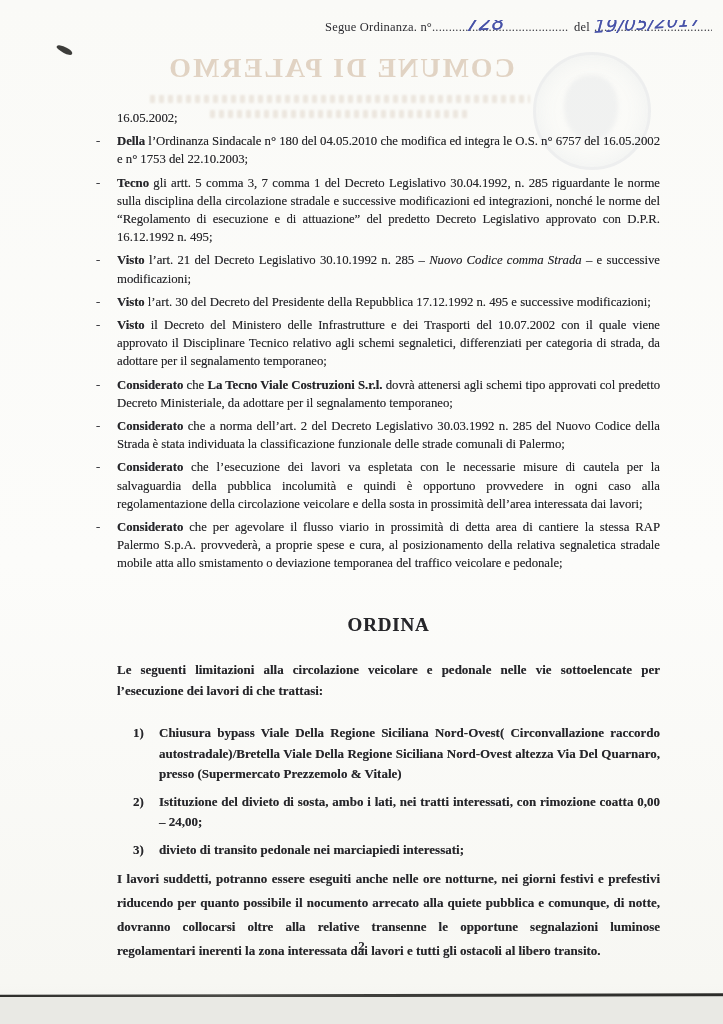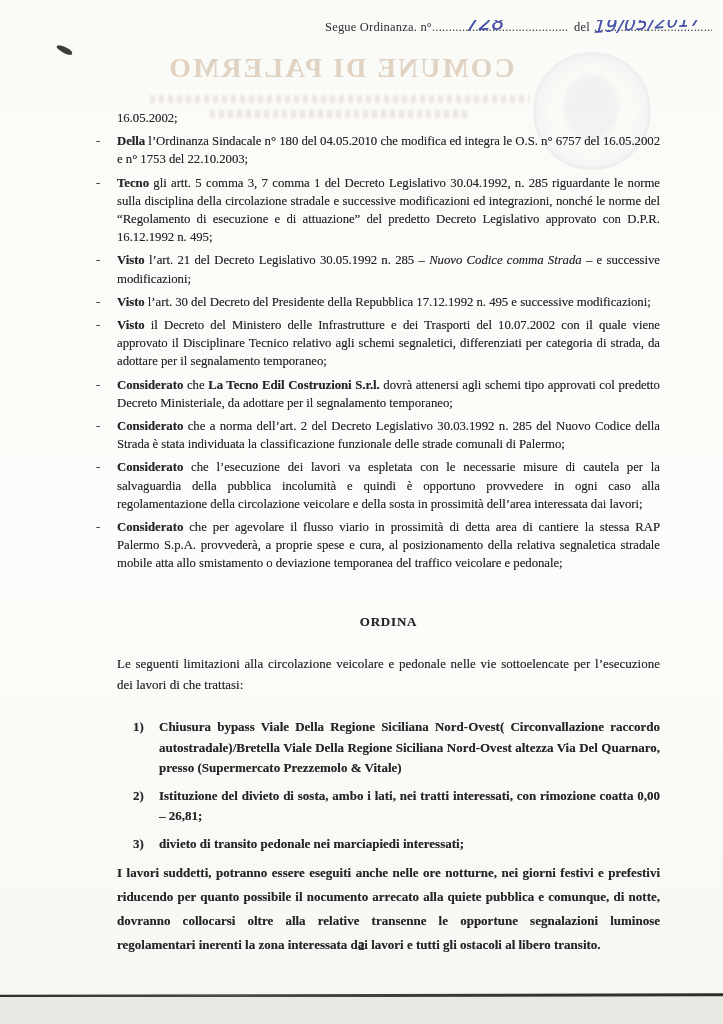--- a/index.html
+++ b/index.html
@@ -79,22 +79,22 @@
   .p-item{position:relative;margin-bottom:5px;}
   .p-item .dash{position:absolute;left:-21px;top:0;color:#3a3a40;}
   .p-text{text-align:justify;}
   .b{font-weight:bold;}
   .i{font-style:italic;}
   
   .lower-wrap{
     position:absolute;top:600px;left:117px;width:543px;
     font-size:13px;text-shadow:0 0 .35px rgba(38,38,42,.45);
   }
-  .ordina-h{margin-top:14px;text-align:center;font-weight:bold;font-size:13px;letter-spacing:.8px;}
-  .intro{margin:24px 0 0 0;font-weight:normal;line-height:20.5px;text-align:justify;}
+  .ordina-h{margin-top:14px;text-align:center;font-weight:bold;font-size:19px;letter-spacing:.8px;}
+  .intro{margin:24px 0 0 0;font-weight:bold;line-height:20.5px;text-align:justify;}
   .ordered{margin-top:22px;padding-left:16px;font-weight:bold;line-height:20.5px;}
   .o-item{display:flex;margin-bottom:7px;}
   .o-num{width:26px;flex:none;}
   .o-text{flex:1;text-align:justify;}
   .closing{margin:3px 0 0 0;font-weight:bold;line-height:24px;text-align:justify;}
   .pagenum{
     position:absolute;top:938px;left:0;width:723px;text-align:center;
     font-weight:bold;font-size:13px;color:#2b2b30;
   }
 </style>
@@ -126,33 +126,33 @@
       <div class="p-item">
         <span class="dash">-</span>
         <div class="p-text"><span class="b">Della</span><span> l’Ordinanza Sindacale n° 180 del 04.05.2010 che modifica ed integra le O.S. n° 6757 del 16.05.2002 e n° 1753 del 22.10.2003;</span></div>
       </div>
       <div class="p-item">
         <span class="dash">-</span>
         <div class="p-text"><span class="b">Tecno</span><span> gli artt. 5 comma 3, 7 comma 1 del Decreto Legislativo 30.04.1992, n. 285 riguardante le norme sulla disciplina della circolazione stradale e successive modificazioni ed integrazioni, nonché le norme del “Regolamento di esecuzione e di attuazione” del predetto Decreto Legislativo approvato con D.P.R. 16.12.1992 n. 495;</span></div>
       </div>
       <div class="p-item">
         <span class="dash">-</span>
-        <div class="p-text"><span class="b">Visto</span><span> l’art. 21 del Decreto Legislativo 30.05.1992 n. 285 – </span><span class="i">Nuovo Codice comma Strada</span><span> – e successive modificazioni;</span></div>
+        <div class="p-text"><span class="b">Visto</span><span> l’art. 21 del Decreto Legislativo 30.10.1992 n. 285 – </span><span class="i">Nuovo Codice comma Strada</span><span> – e successive modificazioni;</span></div>
       </div>
       <div class="p-item">
         <span class="dash">-</span>
         <div class="p-text"><span class="b">Visto</span><span> l’art. 30 del Decreto del Presidente della Repubblica 17.12.1992 n. 495 e successive modificazioni;</span></div>
       </div>
       <div class="p-item">
         <span class="dash">-</span>
         <div class="p-text"><span class="b">Visto</span><span> il Decreto del Ministero delle Infrastrutture e dei Trasporti del 10.07.2002 con il quale viene approvato il Disciplinare Tecnico relativo agli schemi segnaletici, differenziati per categoria di strada, da adottare per il segnalamento temporaneo;</span></div>
       </div>
       <div class="p-item">
         <span class="dash">-</span>
-        <div class="p-text"><span class="b">Considerato</span><span> che </span><span class="b">La  Tecno Edil Costruzioni S.r.l.</span><span> dovrà attenersi agli schemi tipo approvati col predetto Decreto Ministeriale, da adottare per il segnalamento temporaneo;</span></div>
+        <div class="p-text"><span class="b">Considerato</span><span> che </span><span class="b">La  Tecno Viale Costruzioni S.r.l.</span><span> dovrà attenersi agli schemi tipo approvati col predetto Decreto Ministeriale, da adottare per il segnalamento temporaneo;</span></div>
       </div>
       <div class="p-item">
         <span class="dash">-</span>
         <div class="p-text"><span class="b">Considerato</span><span> che a norma dell’art. 2 del Decreto Legislativo 30.03.1992 n. 285  del Nuovo Codice della Strada è stata individuata la classificazione funzionale delle strade comunali di Palermo;</span></div>
       </div>
       <div class="p-item">
         <span class="dash">-</span>
         <div class="p-text"><span class="b">Considerato</span><span> che l’esecuzione dei lavori va espletata con le necessarie misure di cautela per la salvaguardia della pubblica incolumità e quindi è opportuno provvedere in ogni caso alla regolamentazione della circolazione veicolare e della sosta in prossimità dell’area interessata dai lavori;</span></div>
       </div>
       <div class="p-item">
@@ -164,21 +164,21 @@
   <div class="lower-wrap">
     <div class="ordina-h">ORDINA</div>
     <p class="intro">Le seguenti limitazioni alla circolazione veicolare e pedonale nelle vie sottoelencate per l’esecuzione dei lavori di che trattasi:</p>
     <div class="ordered" id="ordered-list">
         <div class="o-item">
           <span class="o-num">1)</span>
           <div class="o-text">Chiusura bypass Viale Della Regione Siciliana Nord-Ovest( Circonvallazione raccordo autostradale)/Bretella Viale Della Regione Siciliana Nord-Ovest altezza Via Del Quarnaro, presso (Supermercato Prezzemolo &amp; Vitale)</div>
         </div>
         <div class="o-item">
           <span class="o-num">2)</span>
-          <div class="o-text">Istituzione del divieto di sosta, ambo i lati, nei tratti interessati, con rimozione coatta 0,00 – 26,81;</div>
+          <div class="o-text">Istituzione del divieto di sosta, ambo i lati, nei tratti interessati, con rimozione coatta 0,00 – 24,00;</div>
         </div>
         <div class="o-item">
           <span class="o-num">3)</span>
           <div class="o-text">divieto di transito pedonale nei marciapiedi interessati;</div>
         </div>
       </div>
     <p class="closing">I lavori suddetti, potranno essere eseguiti anche nelle ore notturne, nei giorni festivi e prefestivi riducendo per quanto possibile il nocumento arrecato alla quiete pubblica e comunque, di notte, dovranno collocarsi oltre alla relative transenne le opportune segnalazioni luminose regolamentari inerenti la zona interessata dai lavori e tutti gli ostacoli al libero transito.</p>
   </div>
 
   <div class="pagenum">2</div>

